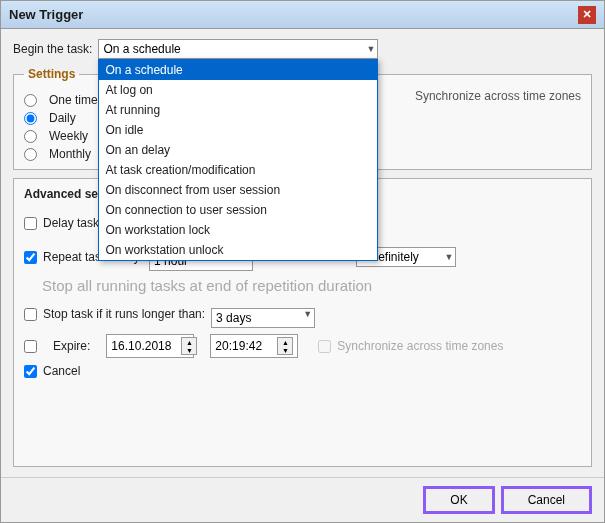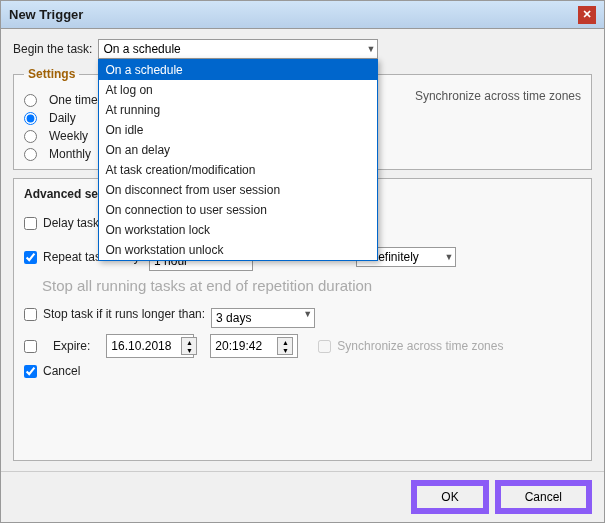--- a/index.html
+++ b/index.html
@@ -237,21 +237,21 @@
       display: flex;
       justify-content: flex-end;
       gap: 6px;
       padding: 8px 12px;
       border-top: 1px solid #ccc;
       background: #f0f0f0;
     }
     .footer-btn {
       padding: 4px 24px;
       font-size: 12px;
-      border: 6px solid #8b5cf6;
+      border: 3px solid #8b5cf6;
       background: #f0f0f0;
       cursor: pointer;
       min-width: 70px;
     }
     .footer-btn.ok {
       background: #f0f0f0;
     }
     .sync-right {
       margin-left: auto;
       color: #555;

